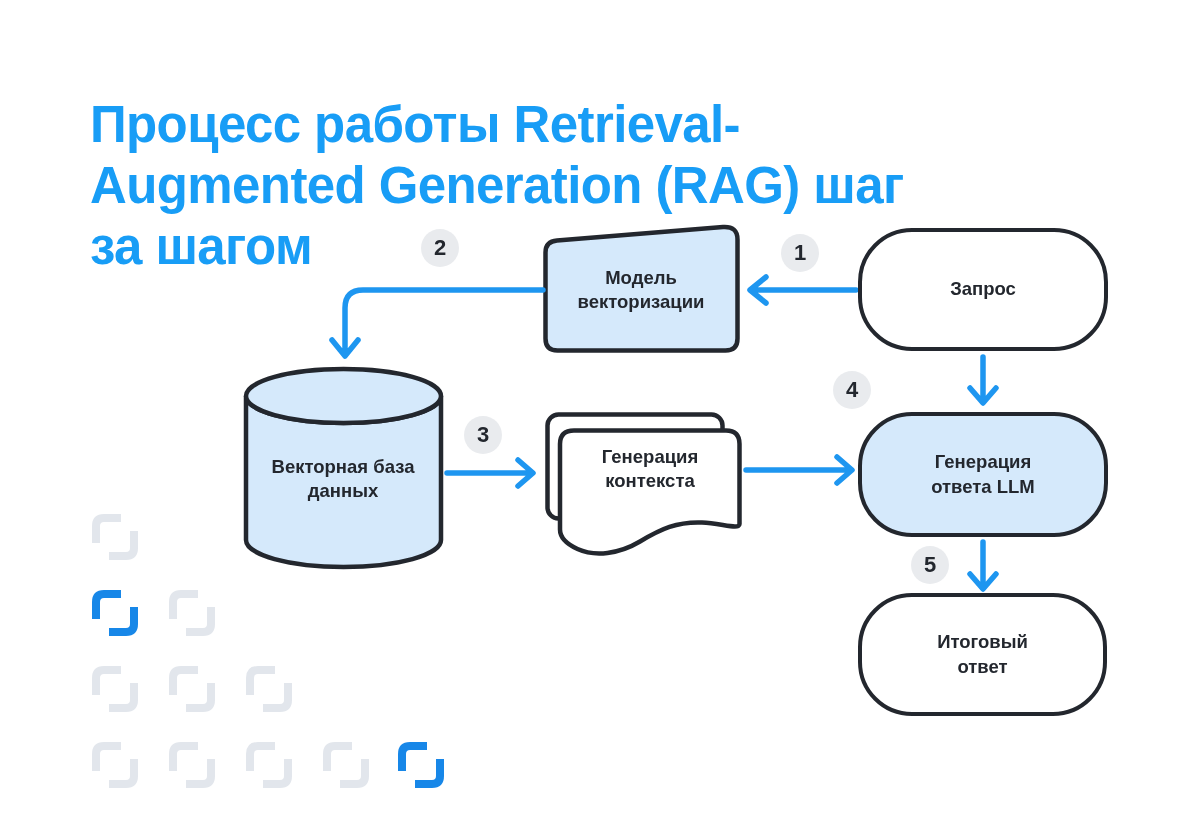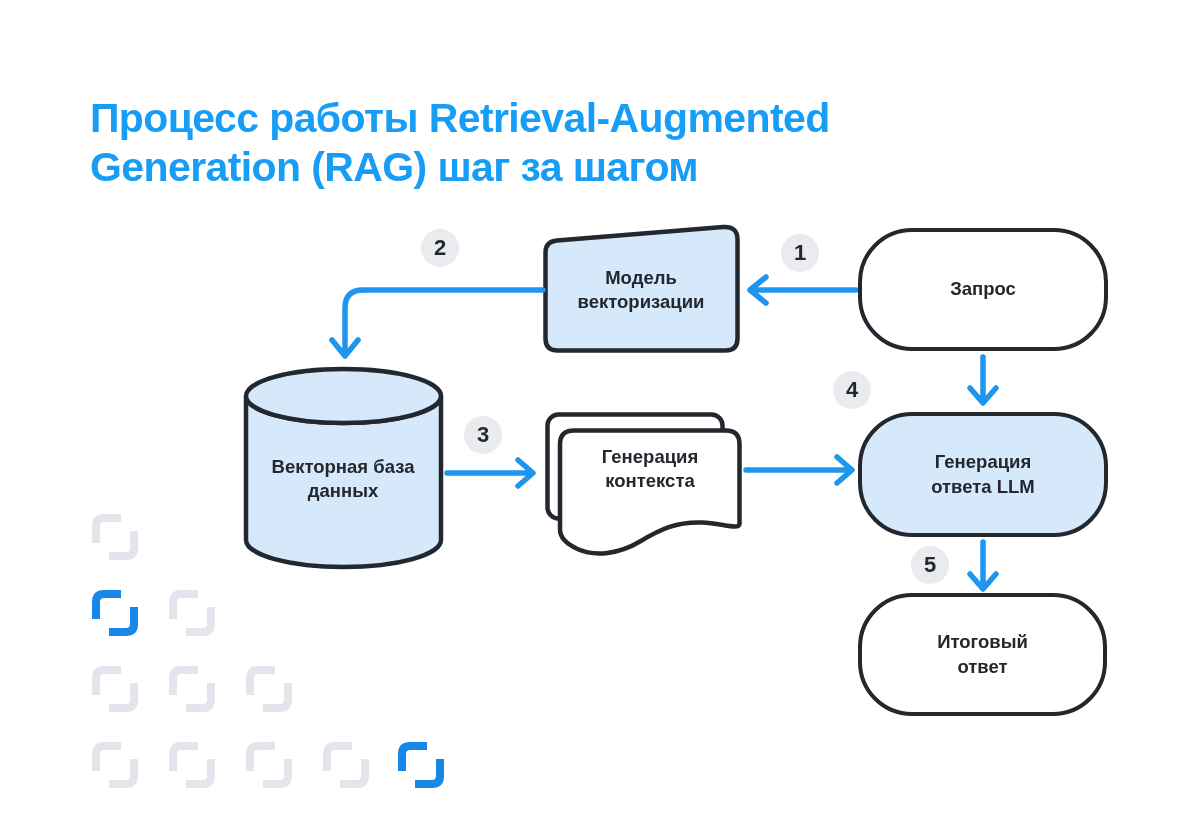--- a/index.html
+++ b/index.html
@@ -2,21 +2,21 @@
 <html><head>
 <meta charset="utf-8">
 <style>
   html,body{margin:0;padding:0;background:#ffffff;}
   body{font-family:"Liberation Sans","DejaVu Sans",sans-serif;}
   .canvas{position:relative;width:1200px;height:813px;background:#ffffff;overflow:hidden;}
   .layer{position:absolute;left:0;top:0;width:1200px;height:813px;}
 
   .page-title{
     position:absolute;left:90px;top:94px;width:830px;margin:0;
-    font-size:41px;line-height:1.2;font-weight:800;letter-spacing:-0.6px;
+    font-size:51px;line-height:1.2;font-weight:800;letter-spacing:-0.6px;
     color:#189DF6;
   }
 
   .node{
     position:absolute;display:flex;align-items:center;justify-content:center;
     border:4px solid #23272E;border-radius:54px;box-sizing:border-box;
     text-align:center;font-weight:700;font-size:18.5px;line-height:1.32;color:#23272E;
   }
   .node.white{background:#ffffff;}
   .node.blue{background:#D5E9FB;}

